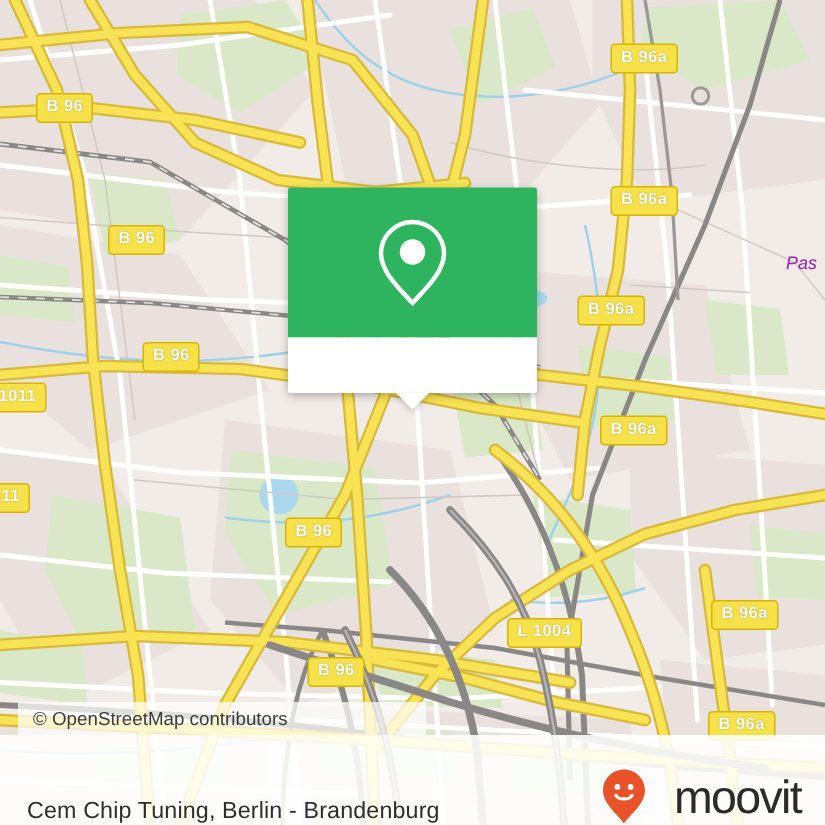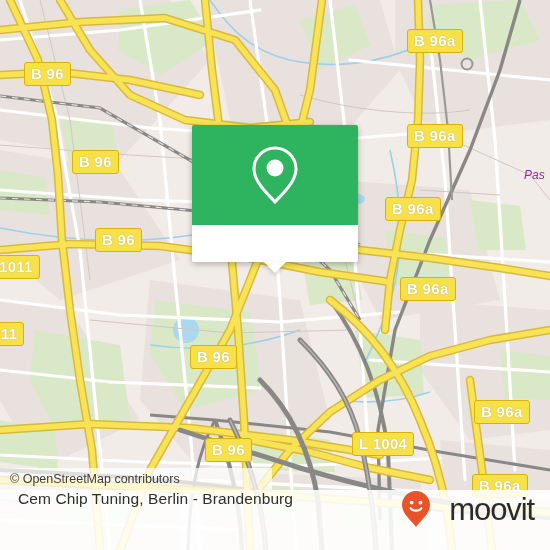--- a/index.html
+++ b/index.html
@@ -14,21 +14,21 @@
   #map{position:absolute;left:0;top:0;width:550px;height:550px;background:#f2ece8;}
   #map svg{display:block;width:550px;height:550px;}
 
   
   .shield{
     position:absolute;
     background:#f7e14a;
     border:1.5px solid #d8b400;
     border-radius:3px;
     color:#ffffff;
-    font-size:15px;
+    font-size:11px;
     font-weight:bold;
     line-height:1;
     padding:3px 6px 4px 6px;
     letter-spacing:.3px;
     text-shadow:0 0 1px rgba(0,0,0,.35);
     white-space:nowrap;
     box-sizing:border-box;
   }
   .placename{
     position:absolute;
@@ -71,34 +71,34 @@
     margin-left:-11px;
     width:0;height:0;
     border-left:11px solid transparent;
     border-right:11px solid transparent;
     border-top:11px solid #ffffff;
     filter:drop-shadow(0 2px 2px rgba(0,0,0,.18));
   }
 
   
   #attrib{
-    position:absolute;left:0;top:468px;
+    position:absolute;left:12px;top:468px;
     height:22px;width:272px;
     background:rgba(255,255,255,.72);
     display:flex;align-items:center;
     padding-left:10px;
     box-sizing:border-box;
   }
   #attrib span{font-size:12.5px;color:#3c3c3c;}
 
   
   #bottombar{
     position:absolute;left:0;top:490px;width:550px;height:60px;
     background:rgba(255,255,255,.88);
-    display:flex;align-items:flex-start;justify-content:space-between;
+    display:flex;align-items:flex-end;justify-content:space-between;
     box-sizing:border-box;padding:0 16px 0 18px;
   }
   #poi-title{font-size:15.5px;color:#2e2e2e;letter-spacing:.1px;}
   #brand{display:flex;align-items:center;gap:18px;}
   #brand .wordmark{
     font-size:31px;color:#2b2b2b;letter-spacing:-1.1px;
     font-weight:normal;line-height:1;
   }
 </style>
 </head>
@@ -261,21 +261,21 @@
       <div class="shield" style="left: 72px; top: 150px;">B 96</div>
       <div class="shield" style="left: 95px; top: 228px;">B 96</div>
       <div class="shield" style="left: 190px; top: 345px;">B 96</div>
       <div class="shield" style="left: 205px; top: 438px;">B 96</div>
       <div class="shield" style="left: -8px; top: 255px;">1011</div>
       <div class="shield" style="left: -6px; top: 322px;">11</div>
       <div class="shield" style="left: 407px; top: 29px;">B 96a</div>
       <div class="shield" style="left: 407px; top: 124px;">B 96a</div>
       <div class="shield" style="left: 385px; top: 197px;">B 96a</div>
       <div class="shield" style="left: 400px; top: 277px;">B 96a</div>
-      <div class="shield" style="left: 352px; top: 412px; margin-top: 20px;">L 1004</div>
+      <div class="shield" style="left: 338px; top: 412px;">L 1004</div>
       <div class="shield" style="left: 474px; top: 400px;">B 96a</div>
       <div class="shield" style="left: 472px; top: 474px;">B 96a</div>
     </div>
   <div id="placenames">
       <div class="placename" style="left: 524px; top: 168px;">Pas</div>
     </div>
 
   <div id="card">
     <div id="card-top">
       <svg width="54" height="62" viewBox="0 0 54 62">

